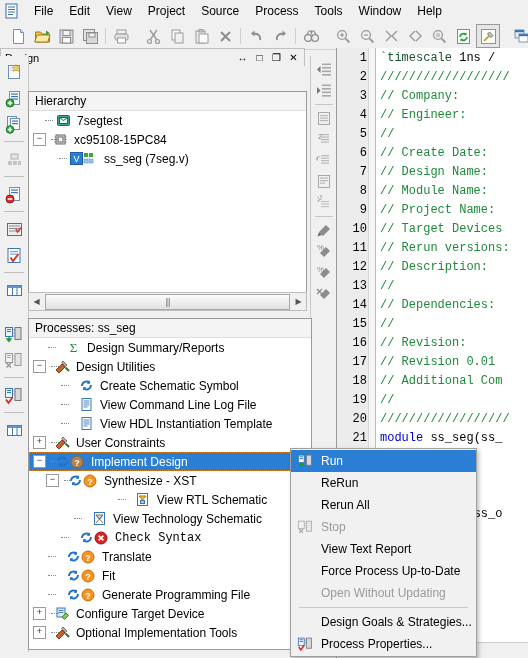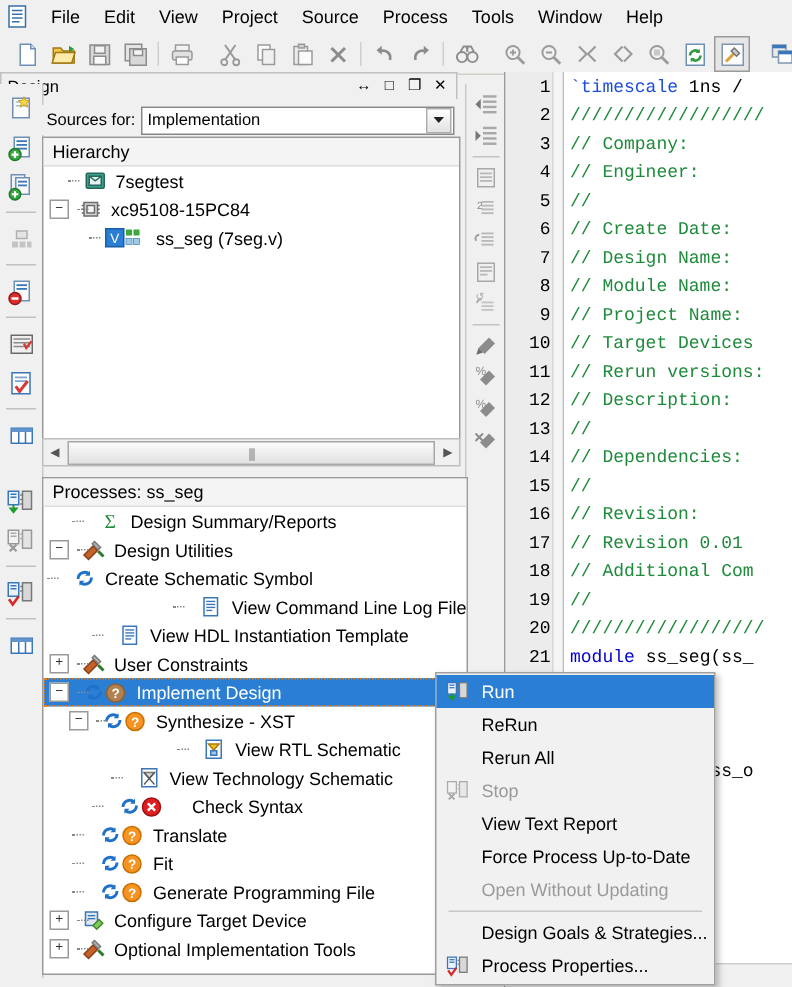--- a/index.html
+++ b/index.html
@@ -81,21 +81,21 @@
 
   
   .editor{position:absolute;left:336px;top:48px;width:192px;height:610px;background:#fff;border-left:1px solid #9a9a9a;overflow:hidden;}
   .gutter{position:absolute;left:0;top:0;width:38px;height:100%;background:#ececec;border-right:1px solid #bdbdbd;}
   .gutter .gcol{position:absolute;right:0;top:0;width:6px;height:100%;background:#f5f5f5;border-left:1px solid #d8d8d8;}
   .codelines{position:absolute;left:0;top:0;width:100%;}
   .cline{height:19px;display:flex;align-items:center;font-family:"Liberation Mono",monospace;font-size:12px;white-space:pre;}
   .lnum{width:30px;text-align:right;padding-right:5px;color:#000;flex:none;font-family:"Liberation Mono",monospace;font-size:12px;}
   .ctext{padding-left:8px;}
   .c-comment{color:#1f8a3b;}
-  .c-dir{color:#1d4ed8;text-align:center;}
+  .c-dir{color:#14532d;text-align:center;}
   .c-kw{color:#0000d0;}
   .c-plain{color:#000;}
   .editor-hsb{position:absolute;left:0;bottom:0;width:100%;height:15px;background:#f0f0f0;border-top:1px solid #cdcdcd;}
   .editor-hsb .eth{position:absolute;left:0;top:1px;width:120px;height:12px;background:#2a7fd4;}
 
   
   .ctxmenu{position:absolute;left:290px;top:448px;width:185px;background:#f1f1f1;border:1px solid #a0a0a0;
            box-shadow:2px 2px 4px rgba(0,0,0,.25);padding:1px 0;z-index:50;}
   .cmi{height:22px;display:flex;align-items:center;font-size:12px;padding-left:4px;color:#000;}
   .cmi.hl{background:#2a7fd4;color:#fff;}
@@ -369,31 +369,20 @@
     <div class="rbtn">
       <svg width="19" height="19" viewBox="0 0 19 19">
           <rect x="2.5" y="4.5" width="14" height="10" fill="#fff" stroke="#3a76b8"></rect>
           <rect x="2.5" y="4.5" width="14" height="2.5" fill="#5f94cc"></rect>
           <line x1="7.5" y1="7" x2="7.5" y2="14.5" stroke="#3a76b8"></line>
           <line x1="12" y1="7" x2="12" y2="14.5" stroke="#3a76b8"></line>
         </svg>
     </div>
   </div>
 
-  <div class="srcrow">
-    <span class="srclabel">Sources for:</span>
-    <div class="combo">
-      <span class="cval">Implementation</span>
-      <span class="carrow">
-        <svg width="7" height="4" viewBox="0 0 7 4">
-            <path d="M0 0h7L3.5 4z" fill="#222"></path>
-          </svg>
-      </span>
-    </div>
-  </div>
 
   <div class="treebox">
     <div class="hierhdr">Hierarchy</div>
 
     <div class="trow" style="padding-left:14px;">
       <span class="dash"></span>
       <span class="ticon">
         <svg width="15" height="15" viewBox="0 0 15 15">
             <rect x="1.5" y="2.5" width="12" height="10" rx="1" fill="#3f9f8f" stroke="#24685c"></rect>
             <rect x="3.5" y="4.5" width="8" height="6" fill="#e9f5f2" stroke="#24685c"></rect>
@@ -632,34 +621,34 @@
           <span class="dash" style="width:5px;"></span>
           <span class="picon">
             <svg width="15" height="15" viewBox="0 0 15 15">
               <path d="M1 11l6-6 3 3-6 6z" fill="#c4622a" stroke="#8a3f16"></path>
               <path d="M8 2l4 4-1.5 1.5-4-4z" fill="#b4b4b4" stroke="#777"></path>
               <path d="M10.5 8.5l3.5 3.5" stroke="#2a7a2a" stroke-width="2"></path>
             </svg>
           </span>
           <span style="margin-left:4px;">Design Utilities</span>
         </div>
-        <div class="prow" style=" align-items: center;">
+        <div class="prow" style="padding-left: 30px; align-items: center;">
           <span class="dash"></span>
           <span style="width:6px;flex:none;"></span>
           <span class="picon">
             <svg width="15" height="15" viewBox="0 0 15 15">
               <path d="M3 8a4.5 4.5 0 017.5-3.3" fill="none" stroke="#1f72c8" stroke-width="1.9"></path>
               <path d="M11 2.5v3.3h-3.3z" fill="#1f72c8"></path>
               <path d="M12 7a4.5 4.5 0 01-7.5 3.3" fill="none" stroke="#1f72c8" stroke-width="1.9"></path>
               <path d="M4 12.5V9.2h3.3z" fill="#1f72c8"></path>
             </svg>
           </span>
           <span style="margin-left:4px;">Create Schematic Symbol</span>
         </div>
-        <div class="prow" style="padding-left: 30px; justify-content: flex-end;">
+        <div class="prow" style="padding-left: 30px;">
           <span class="dash"></span>
           <span style="width:6px;flex:none;"></span>
           <span class="picon">
             <svg width="15" height="15" viewBox="0 0 15 15">
               <rect x="3" y="1.5" width="9" height="12" fill="#fff" stroke="#3a76b8"></rect>
               <g fill="#3a76b8">
                 <rect x="4.5" y="3.5" width="6" height=".9"></rect>
                 <rect x="4.5" y="5.5" width="6" height=".9"></rect>
                 <rect x="4.5" y="7.5" width="6" height=".9"></rect>
                 <rect x="4.5" y="9.5" width="4" height=".9"></rect>
@@ -768,21 +757,21 @@
               <path d="M12 7a4.5 4.5 0 01-7.5 3.3" fill="none" stroke="#1f72c8" stroke-width="1.9"></path>
               <path d="M4 12.5V9.2h3.3z" fill="#1f72c8"></path>
             </svg>
           </span>
           <span class="picon" style="margin-left:-3px;">
             <svg width="14" height="14" viewBox="0 0 14 14">
               <circle cx="7" cy="7" r="6" fill="#e02020" stroke="#9e1010"></circle>
               <path d="M4.6 4.6l4.8 4.8M9.4 4.6l-4.8 4.8" stroke="#fff" stroke-width="1.7"></path>
             </svg>
           </span>
-          <span style="margin-left:17px;">Check Syntax</span>
+          <span style="margin-left:4px;font-family:Liberation Mono, monospace;">Check Syntax</span>
         </div>
         <div class="prow" style="padding-left: 17px;">
           <span class="dash"></span>
           <span style="width:6px;flex:none;"></span>
           <span class="picon">
             <svg width="15" height="15" viewBox="0 0 15 15">
               <path d="M3 8a4.5 4.5 0 017.5-3.3" fill="none" stroke="#1f72c8" stroke-width="1.9"></path>
               <path d="M11 2.5v3.3h-3.3z" fill="#1f72c8"></path>
               <path d="M12 7a4.5 4.5 0 01-7.5 3.3" fill="none" stroke="#1f72c8" stroke-width="1.9"></path>
               <path d="M4 12.5V9.2h3.3z" fill="#1f72c8"></path>

